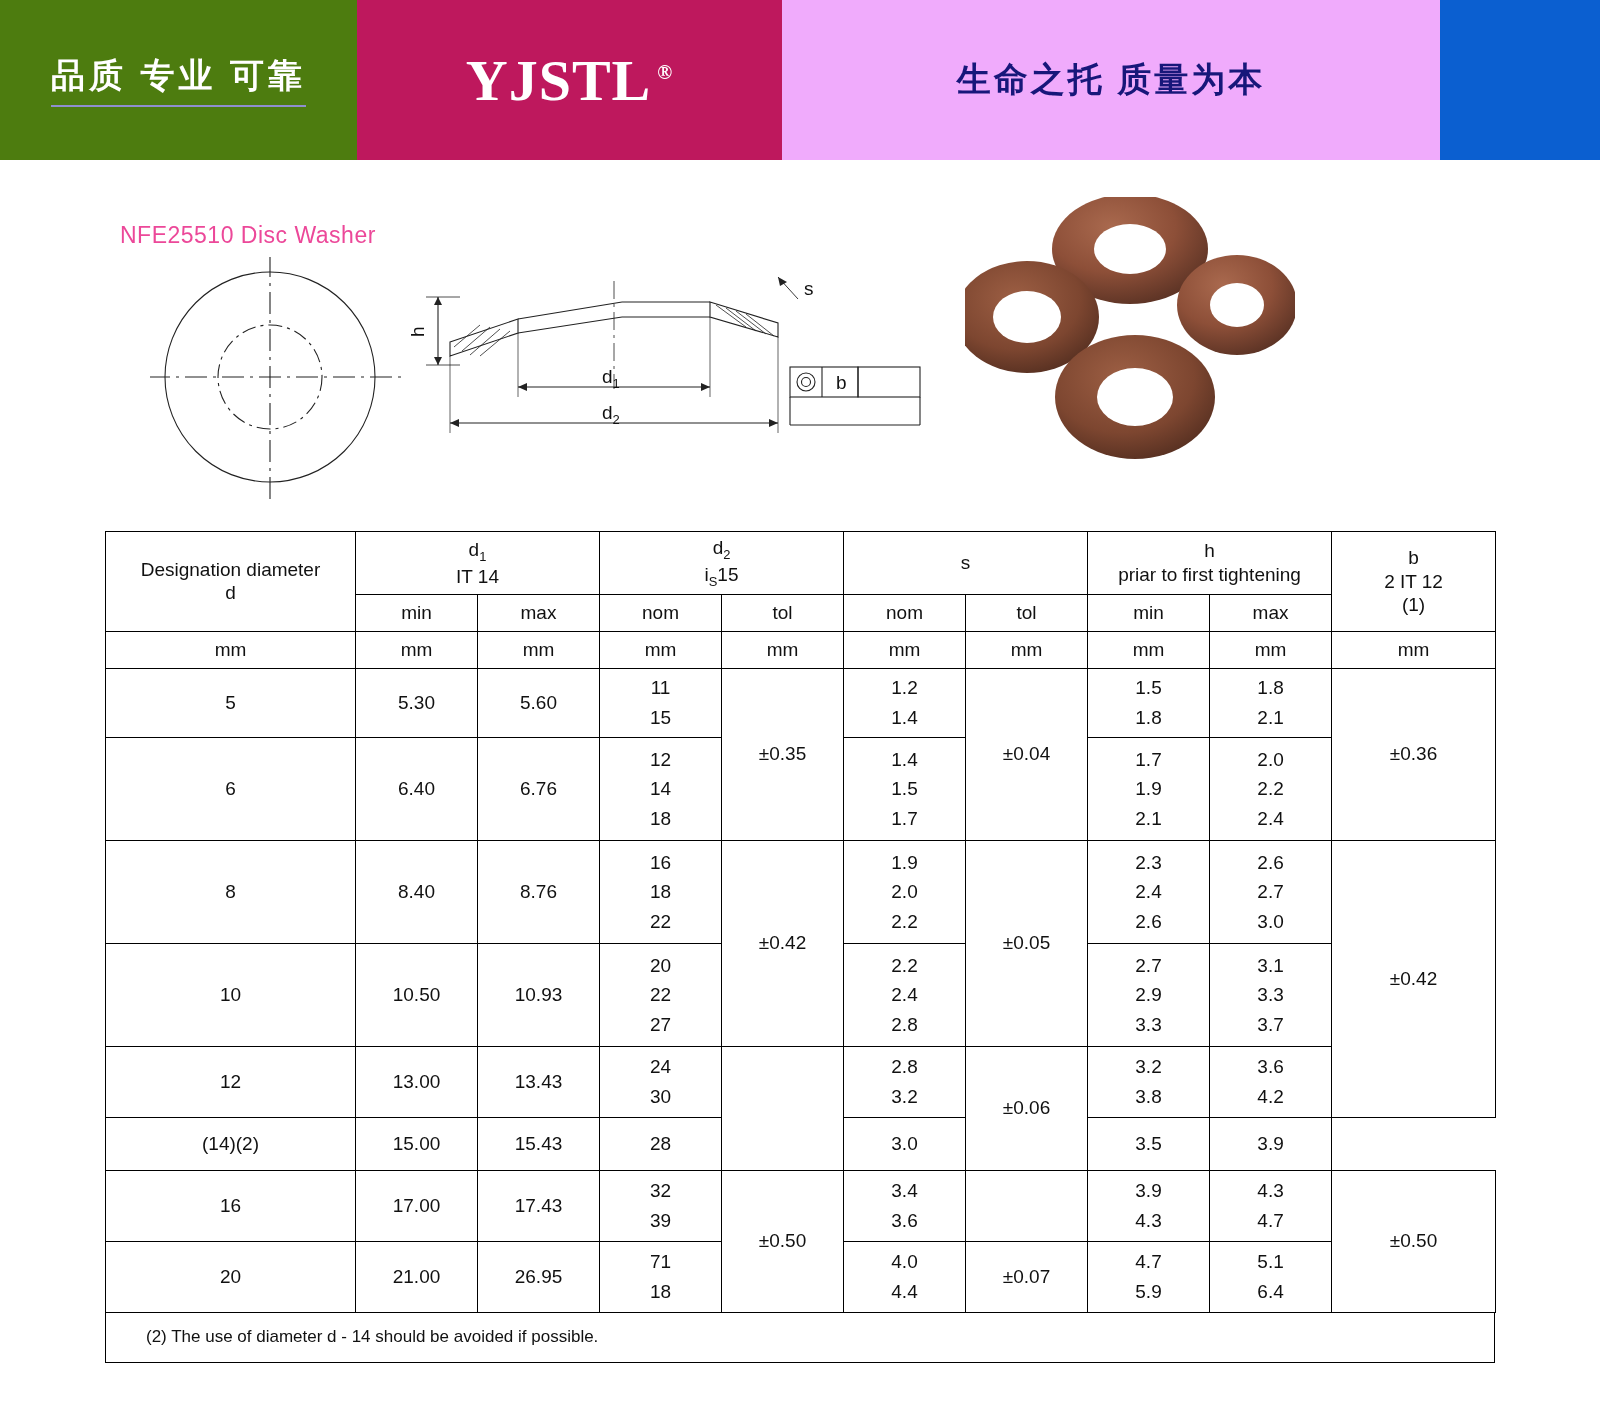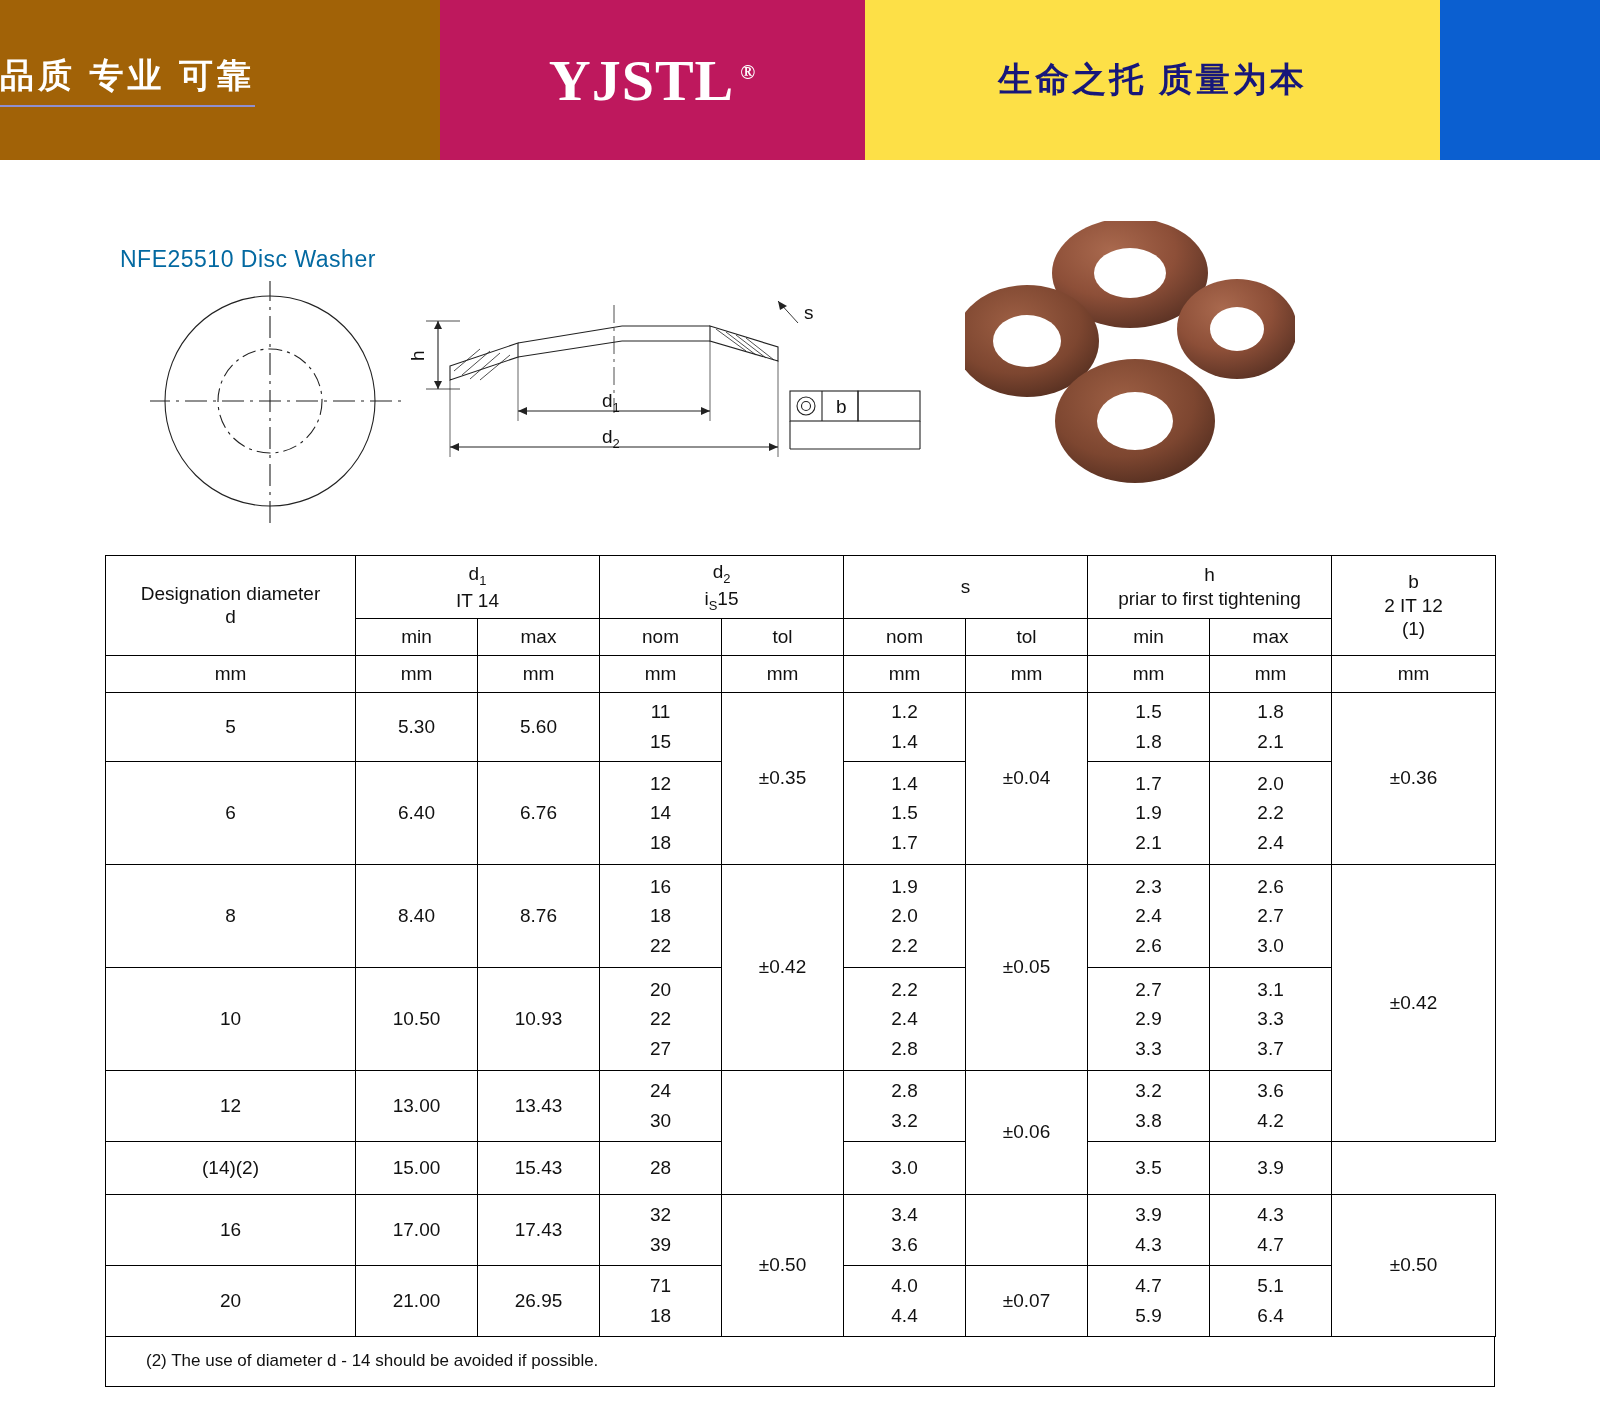--- a/index.html
+++ b/index.html
@@ -6,46 +6,46 @@
   body{
     width:1600px;height:1424px;
     background:#ffffff;
     font-family:"Liberation Sans", sans-serif;
     color:#1a1a1a;
     overflow:hidden;
   }
   
   .header{display:flex;height:160px;width:100%;}
   .hdr-left{
-    width:440px;background:#a16207;display:flex;align-items:center;justify-content:flex-start;
+    width:357px;background:#4d7c0f;display:flex;align-items:center;justify-content:center;
   }
   .hdr-left .txt{
     color:#ffffff;font-size:34px;font-weight:bold;letter-spacing:4px;
     border-bottom:2px solid #8f8fd0;padding-bottom:6px;
   }
   .hdr-mid{
     width:425px;background:#be185d;display:flex;align-items:center;justify-content:center;
   }
   .logo{
     color:#ffffff;font-family:"Liberation Serif", serif;font-weight:bold;
     font-size:58px;letter-spacing:1px;position:relative;
   }
   .logo sup{font-size:20px;vertical-align:super;margin-left:6px;}
   .hdr-yellow{
-    flex:1;background:#fde047;display:flex;align-items:center;justify-content:center;
+    flex:1;background:#f0abfc;display:flex;align-items:center;justify-content:center;
   }
   .hdr-yellow .txt{
     color:#17177a;font-size:34px;font-weight:bold;letter-spacing:3px;
   }
   .hdr-right{width:160px;background:#0b5fd0;}
 
   
   .title-wrap{padding:60px 0 0 120px;}
   .title-cn{font-size:33px;color:#2b2a7a;font-weight:bold;letter-spacing:1px;}
-  .title-en{font-size:23px;color:#0369a1;margin-top:26px;letter-spacing:.5px;}
+  .title-en{font-size:23px;color:#ec4899;margin-top:2px;letter-spacing:.5px;}
 
   
   .draw-area{position:relative;height:270px;margin-top:8px;}
   .svg-left{position:absolute;left:150px;top:0;}
   .photo{position:absolute;left:965px;top:-60px;width:330px;height:330px;}
 
   
   .tbl-wrap{padding:0 105px;margin-top:4px;}
   table{border-collapse:collapse;width:1390px;table-layout:fixed;
         font-size:19px;color:#111;}

